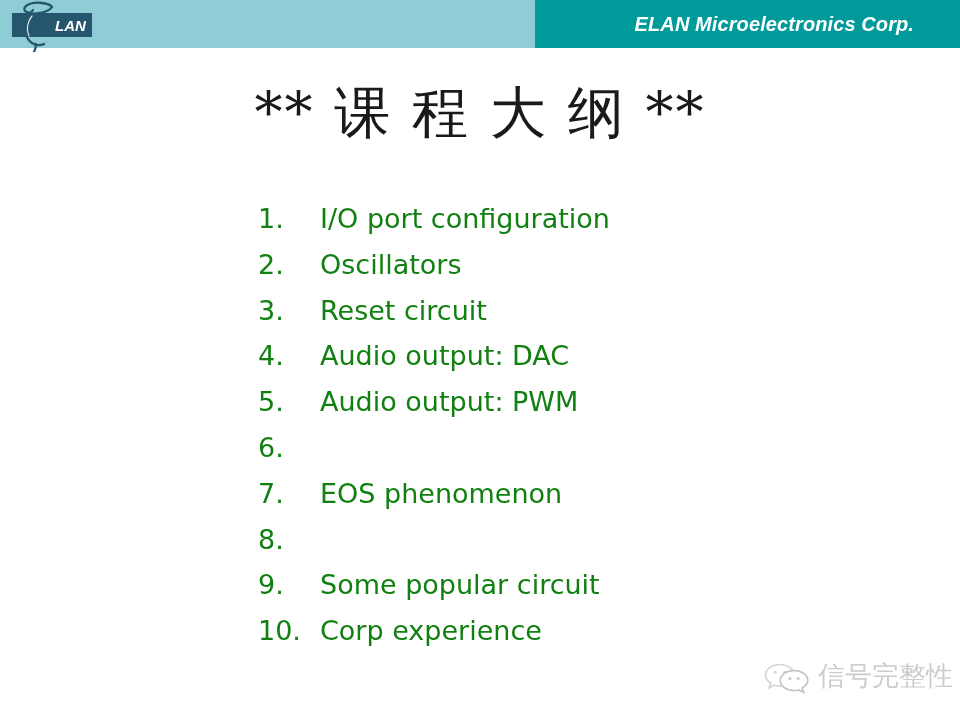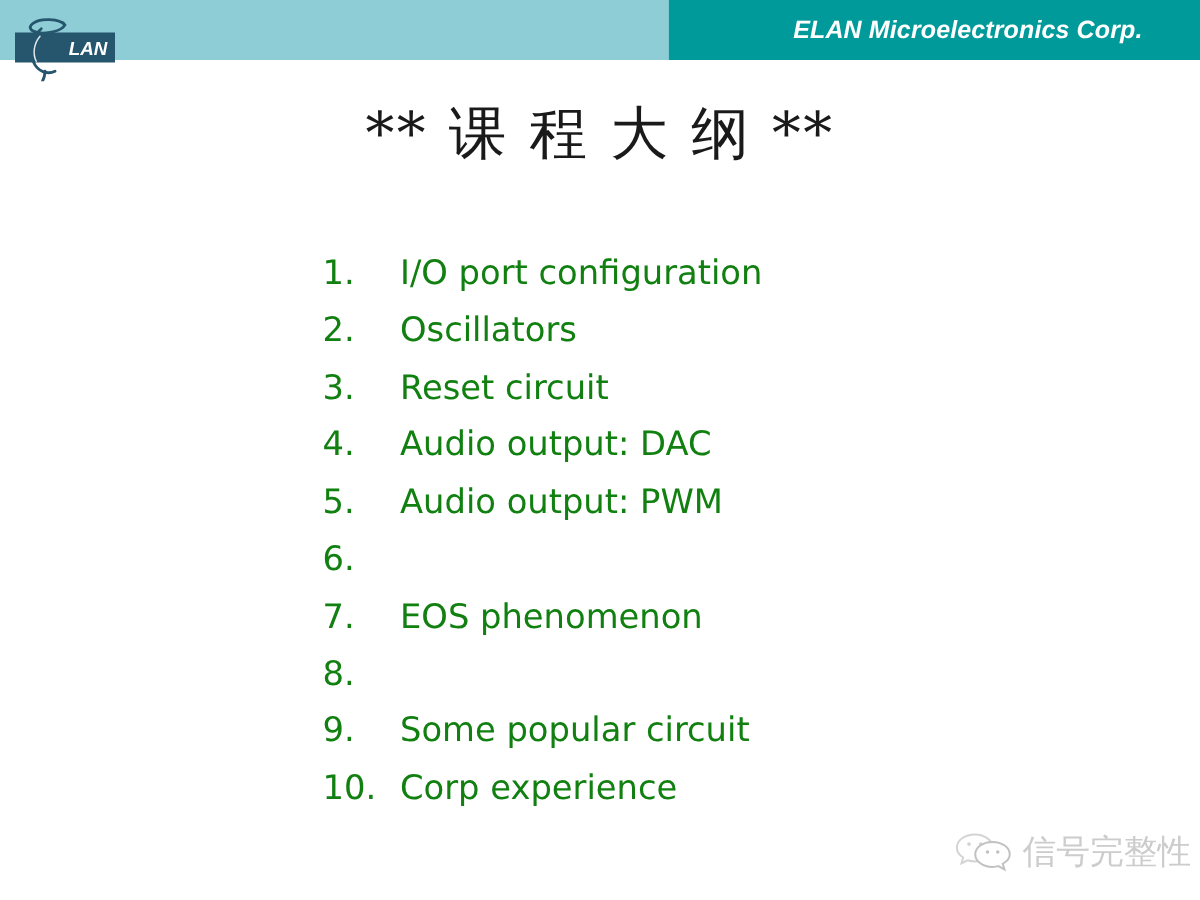--- a/index.html
+++ b/index.html
@@ -51,35 +51,35 @@
     font-style: italic;
     letter-spacing: 0.1px;
     white-space: nowrap;
     font-family: "Liberation Sans", sans-serif;
   }
 
   
   #brand-logo {
     position: absolute;
     left: 6px;
-    top: 13px;
+    top: 0px;
     width: 92px;
     height: 52px;
   }
   #brand-logo svg { display: block; }
 
   
   #slide-title {
     position: absolute;
     left: 0;
     top: 76px;
     width: 960px;
     text-align: center;
     font-family: "DejaVu Serif", "Liberation Serif", serif;
-    font-size: 46px;
+    font-size: 56px;
     color: #1a1a1a;
     letter-spacing: 2px;
     white-space: nowrap;
   }
 
   
   #agenda-list {
     position: absolute;
     left: 258px;
     top: 196px;
@@ -105,21 +105,20 @@
   }
 
   
   #watermark {
     position: absolute;
     left: 762px;
     top: 658px;
     width: 190px;
     height: 46px;
     display: flex;
-    align-items: center;
     opacity: 0.72;
   }
   #watermark-icon {
     width: 54px;
     height: 40px;
     flex: 0 0 54px;
   }
   #watermark-icon svg { display: block; }
   #watermark-text {
     font-family: "DejaVu Sans", "Liberation Sans", sans-serif;

